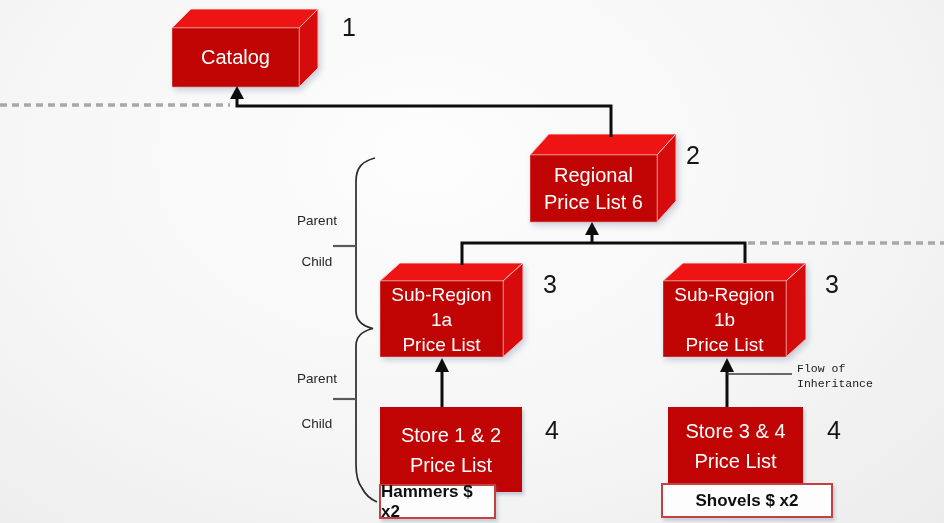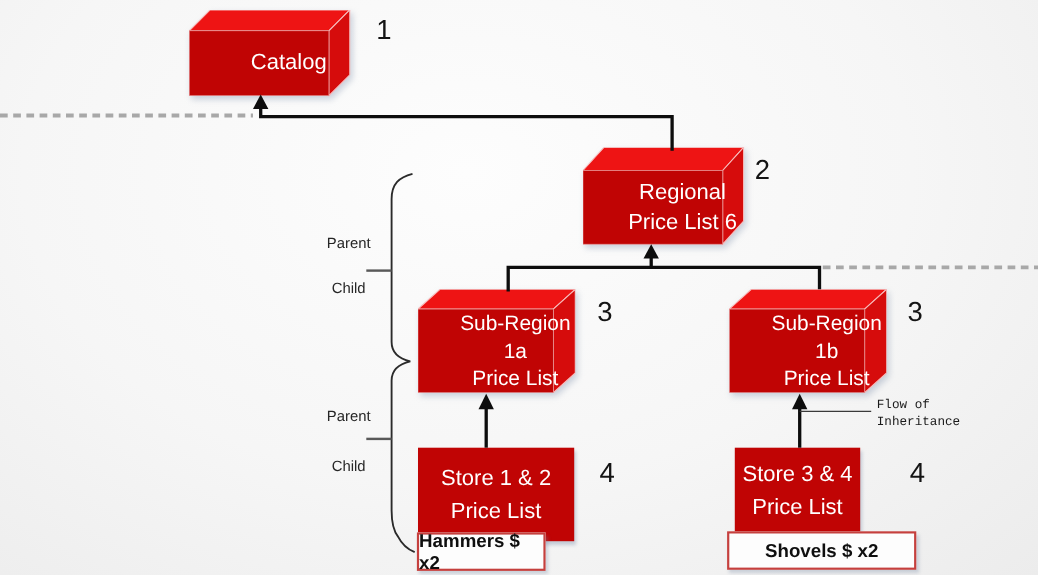--- a/index.html
+++ b/index.html
@@ -9,21 +9,21 @@
     font-family:"Liberation Sans", sans-serif;
   }
   .overlay{position:absolute;left:0;top:0;width:944px;height:523px;pointer-events:none;}
   .box3d{position:absolute;}
   .box3d svg{position:absolute;left:0;top:0;filter:drop-shadow(2px 3px 3px rgba(110,130,160,.35));}
   .face-top{fill:#ee1414;stroke:#f7bcbc;stroke-width:1;}
   .face-side{fill:#d60c0c;stroke:#f7bcbc;stroke-width:1;}
   .face-front{fill:#c00404;stroke:#e89090;stroke-width:.6;}
   .box-label{
     position:absolute;display:flex;flex-direction:column;align-items:center;justify-content:center;
-    color:#fff;text-align:center;margin-left:27px;
+    color:#fff;text-align:center;
   }
   .flat-box{
     position:absolute;background:#c00404;color:#fff;display:flex;flex-direction:column;
     align-items:center;justify-content:center;text-align:center;
     box-shadow:2px 3px 3px rgba(110,130,160,.35);
   }
   .tag-box{
     position:absolute;background:#fdfdfd;border:2px solid #c5403e;box-sizing:border-box;
     display:flex;align-items:center;justify-content:center;
     font-weight:bold;color:#0f0f0f;font-size:17px;
@@ -96,21 +96,21 @@
 
   <div class="flat-box store-text" style="left:380px;top:407px;width:142px;height:85px">
     <span>Store 1 &amp; 2</span>
     <span>Price List</span>
   </div>
   <div class="num" style="left:538px;top:416px">4</div>
   <div class="tag-box" style="left:379px;top:484px;width:117px;height:35px">
     <span>Hammers $ x2</span>
   </div>
 
-  <div class="flat-box store-text" style="left:668px;top:407px;width:114px;height:77px">
+  <div class="flat-box store-text" style="left:668px;top:407px;width:135px;height:77px">
     <span>Store 3 &amp; 4</span>
     <span>Price List</span>
   </div>
   <div class="num" style="left:820px;top:416px">4</div>
   <div class="tag-box" style="left:661px;top:483px;width:172px;height:35px">
     <span>Shovels $ x2</span>
   </div>
 
   <div class="side-label" style="left:286px;top:213px">Parent</div>
   <div class="side-label" style="left:286px;top:254px">Child</div>

